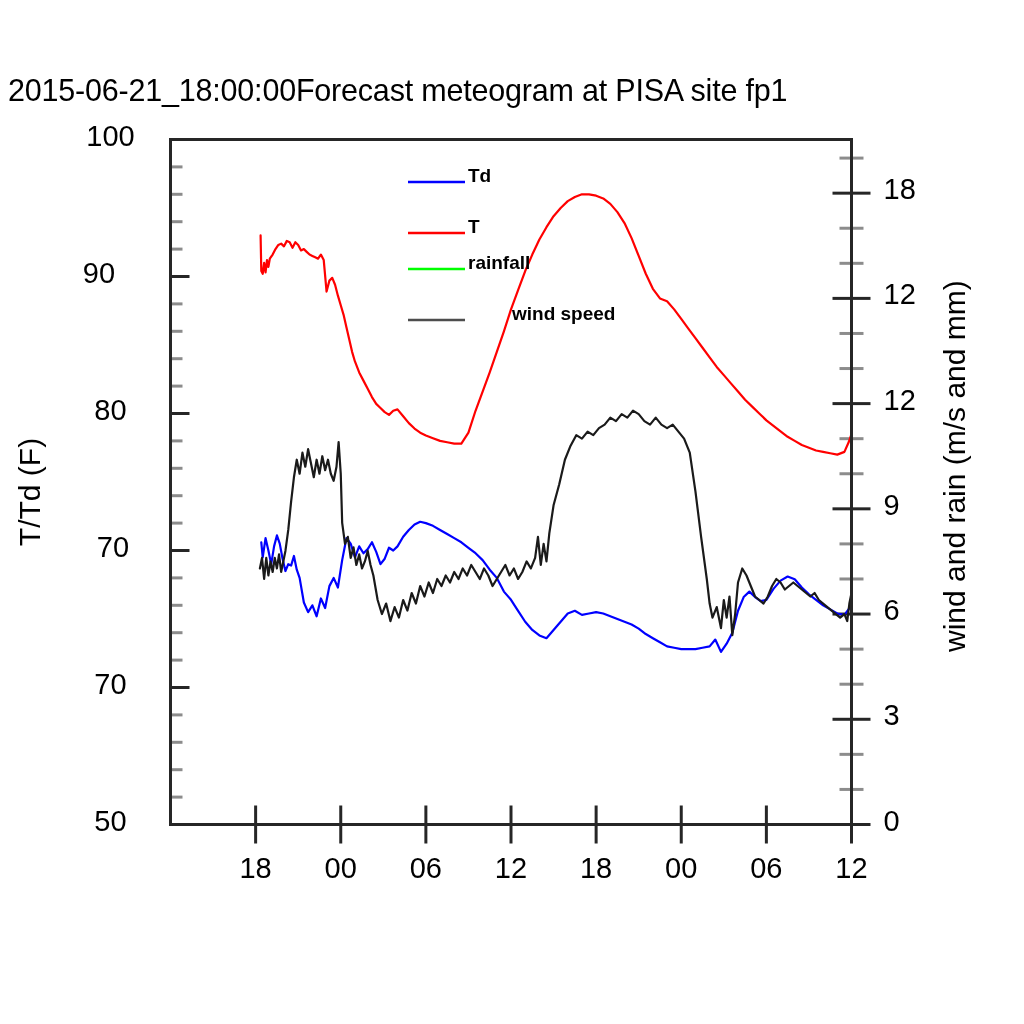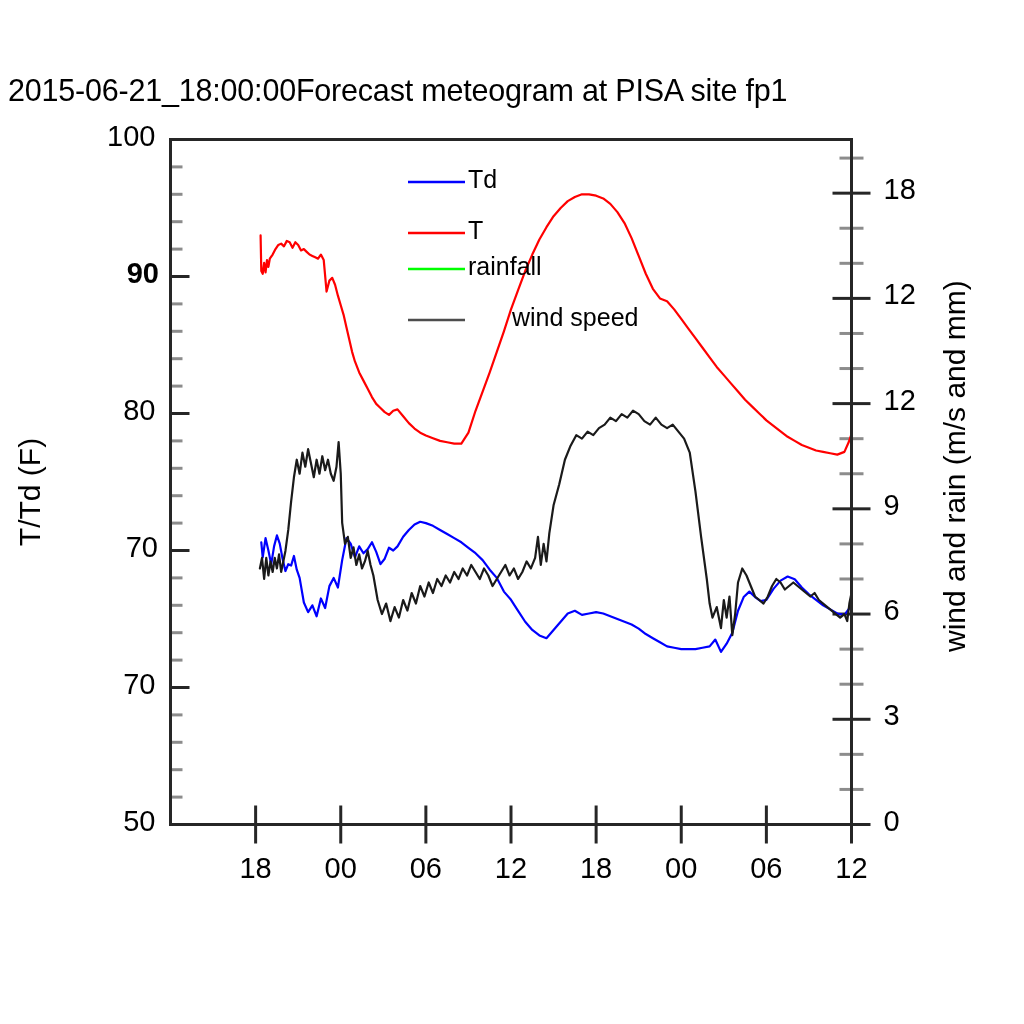--- a/index.html
+++ b/index.html
@@ -55,27 +55,28 @@
     left: 170px;
     top: 898px;
     width: 682px;
     text-align: center;
   }
   .tick-text {
     position: absolute;
     font-size: 29px;
     white-space: nowrap;
   }
-  .ytick-left  { text-align: right; width: 90px; }
+  .ytick-left  { text-align: center; width: 90px; }
   .ytick-right { text-align: left;  width: 90px; }
   .xtick       { text-align: center; width: 80px; }
   .legend-text {
     position: absolute;
-    font-size: 25px;
-    white-space: nowrap;
+    font-size: 19px;
+    white-space: nowrap;
+    font-weight: bold;
   }
   svg { position: absolute; left: 0; top: 0; }
 </style>
 </head>
 <body>
 
 <div id="figure">
 
   <div class="title" id="chart-title">2015-06-21_18:00:00Forecast meteogram at PISA site fp1</div>
 
@@ -190,21 +191,21 @@
         <line x1="408" y1="269" x2="465" y2="269" stroke="#00ff00" stroke-width="2.4"></line>
         <line x1="408" y1="320" x2="465" y2="320" stroke="#4d4d4d" stroke-width="2.4"></line>
       </g>
   </svg>
 
   <div id="ytick-left-labels">
       <div class="tick-text ytick-left" style="left: 65.5px; top: 804.5px;">50</div>
       <div class="tick-text ytick-left" style="left: 65.5px; top: 667.5px;">70</div>
       <div class="tick-text ytick-left" style="left: 68px; top: 530.5px;">70</div>
       <div class="tick-text ytick-left" style="left: 65.5px; top: 393.5px;">80</div>
-      <div class="tick-text ytick-left" style="left: 69px; top: 256.5px; font-weight: bold;">90</div>
+      <div class="tick-text ytick-left" style="left: 54px; top: 256.5px;">90</div>
       <div class="tick-text ytick-left" style="left: 65.5px; top: 119.5px;">100</div>
     </div>
   <div id="ytick-right-labels">
       <div class="tick-text ytick-right" style="left: 883.5px; top: 804.5px;">0</div>
       <div class="tick-text ytick-right" style="left: 883.5px; top: 699.277px;">3</div>
       <div class="tick-text ytick-right" style="left: 883.5px; top: 594.055px;">6</div>
       <div class="tick-text ytick-right" style="left: 883.5px; top: 488.832px;">9</div>
       <div class="tick-text ytick-right" style="left: 883.5px; top: 383.609px;">12</div>
       <div class="tick-text ytick-right" style="left: 883.5px; top: 278.386px;">12</div>
       <div class="tick-text ytick-right" style="left: 883.5px; top: 173.164px;">18</div>

